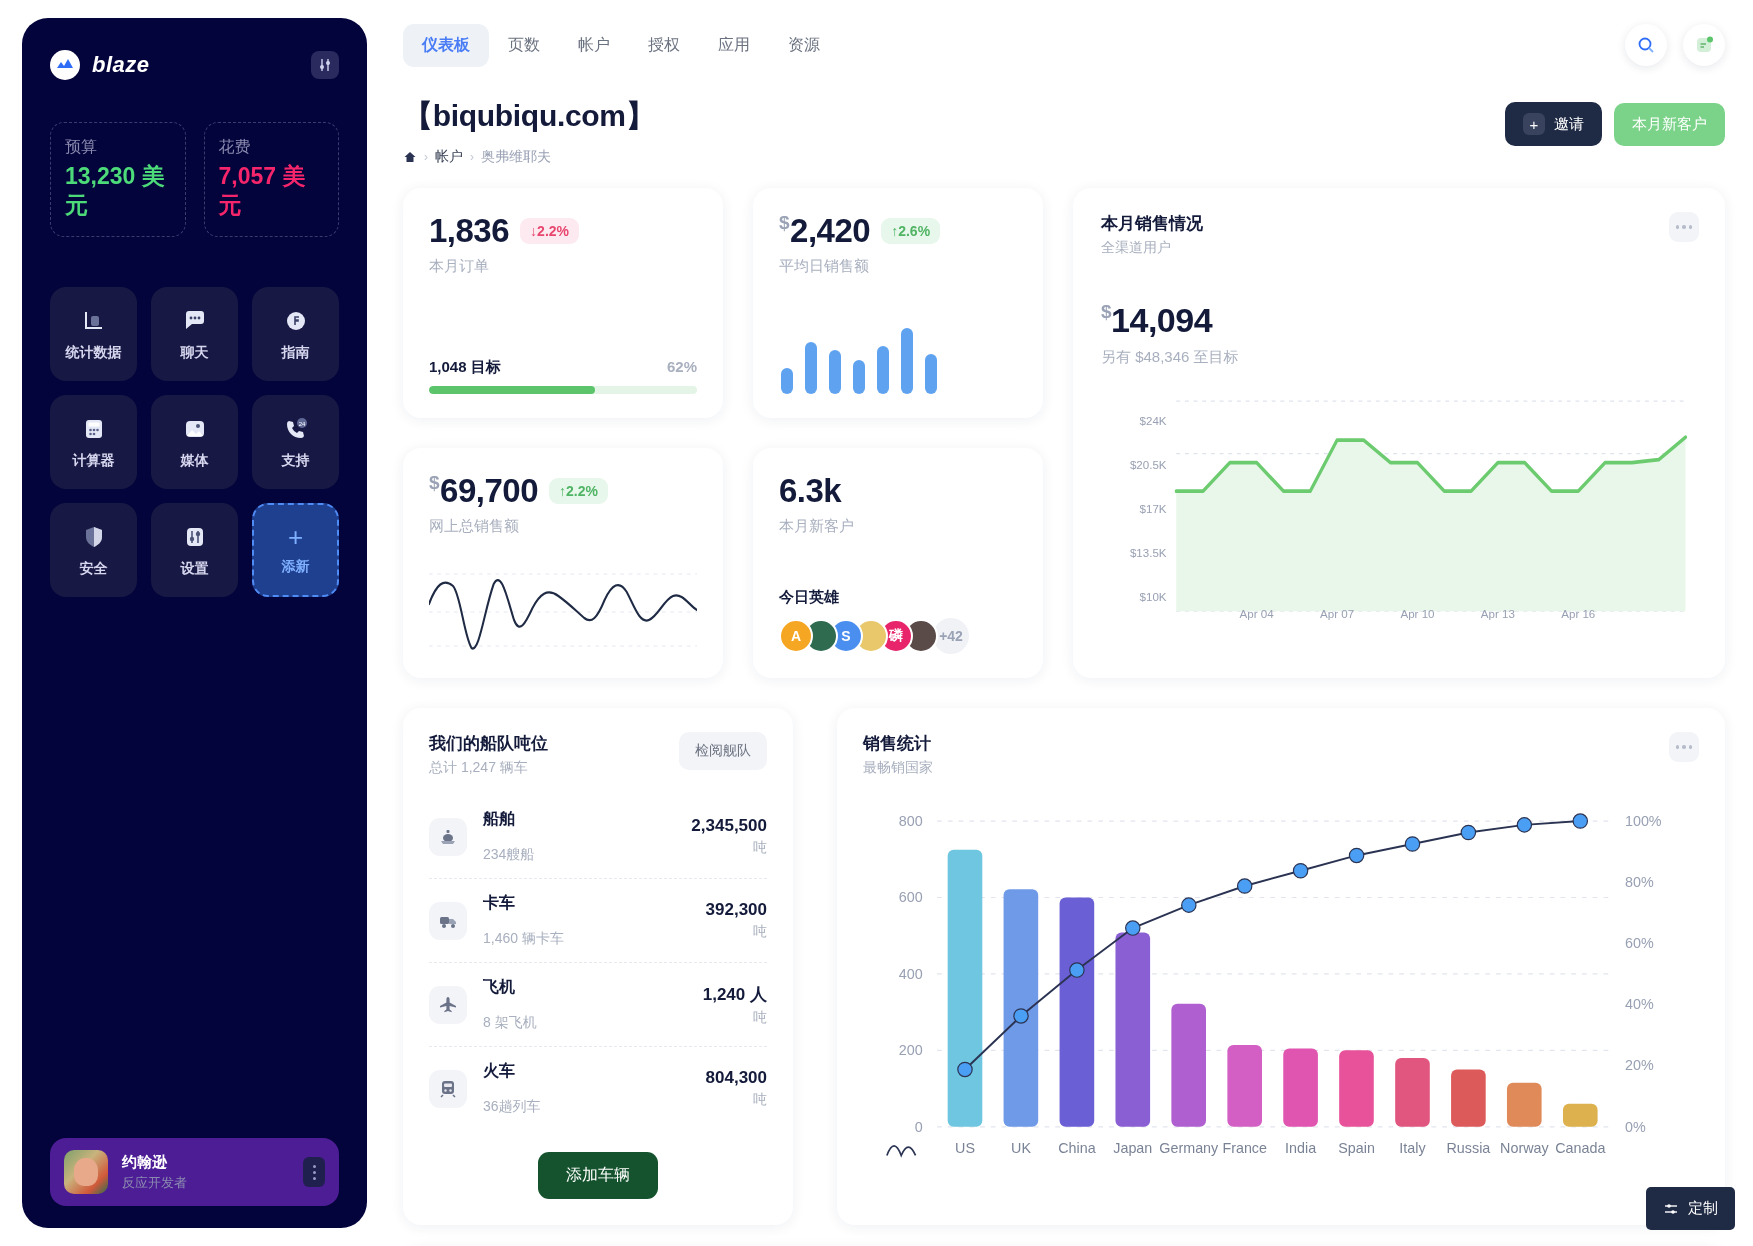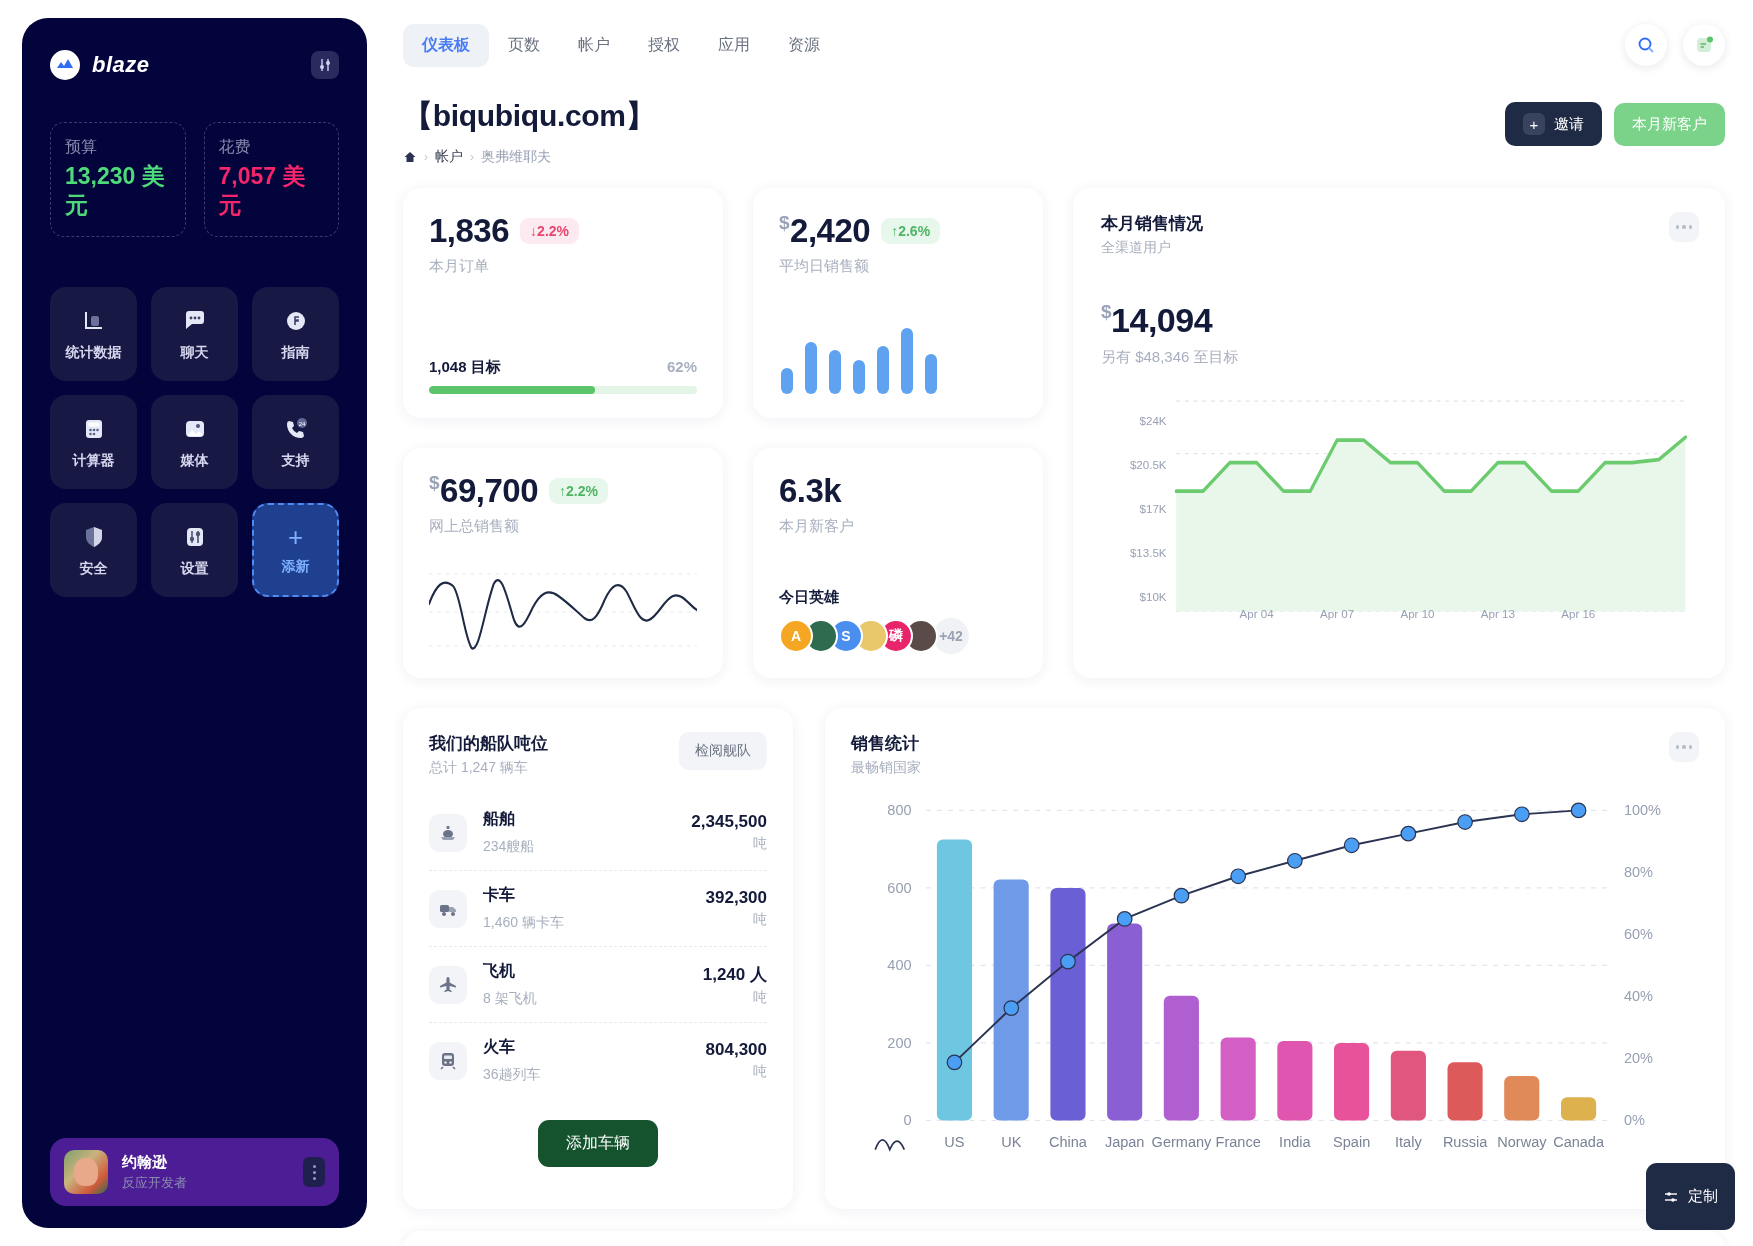--- a/index.html
+++ b/index.html
@@ -160,52 +160,52 @@
     margin-left:auto; width:30px;height:30px;border-radius:9px;background:#f3f4f8;
     display:flex;align-items:center;justify-content:center;gap:3px;cursor:pointer;
   }
   .dots-btn i { width:3.5px;height:3.5px;border-radius:50%;background:#b6bcc9;display:block; }
   .sales-amt { font-size:34px; font-weight:bold; color:#131a3a; margin-top:44px; letter-spacing:-.5px; }
   .sales-amt .cur { font-size:19px; color:#9aa2b5; vertical-align:top; }
   .sales-goal { font-size:15px; color:#a8afbe; margin-top:8px; }
   .area-wrap { flex:1; margin-top:18px; position:relative; }
 
   
-  .lower { display:grid; grid-template-columns: 390px 1fr; gap:32px; margin-top:30px; }
+  .lower { display:grid; grid-template-columns: 390px 1fr; gap:44px; margin-top:30px; }
   .fleet { padding:24px 26px 26px 26px; }
   .btn-review {
     margin-left:auto; background:#f3f4f8; color:#6b7280; font-size:14px;
     padding:10px 16px; border-radius:10px; cursor:pointer; white-space:nowrap;
   }
   .fleet-list { margin-top:18px; }
   .fleet-row { display:flex; align-items:center; gap:16px; padding:14px 0; }
   .fleet-row + .fleet-row { border-top:1px dashed #e7e9ef; }
   .fleet-ico {
     width:38px;height:38px;border-radius:11px;background:#f3f4f8;flex:0 0 38px;
     display:flex;align-items:center;justify-content:center;
   }
   .fleet-name { font-size:16px; font-weight:bold; color:#131a3a; }
-  .fleet-meta { font-size:14px; color:#a8afbe; margin-top:8px; }
+  .fleet-meta { font-size:14px; color:#a8afbe; margin-top:16px; }
   .fleet-vals { margin-left:auto; text-align:right; }
   .fleet-val { font-size:17px; font-weight:bold; color:#131a3a; }
   .fleet-unit { font-size:14px; color:#a8afbe; margin-top:3px; }
   .btn-addveh {
     display:block; margin:22px auto 0 auto; background:#14532d; color:#fff;
     font-size:16px; padding:13px 28px; border-radius:11px; border:none; cursor:pointer;
     font-family:"Liberation Sans", sans-serif;
   }
 
   
   .pareto { padding:24px 26px 18px 26px; display:flex; flex-direction:column; }
   .pareto-body { flex:1; margin-top:14px; position:relative; }
 
   .customize {
     position:absolute; right:18px; bottom:16px;
-    background:#1f2a44; color:#ffffff; border-radius:11px;
-    padding:24px 17px; font-size:15px; display:flex; align-items:center; gap:9px; cursor:pointer;
+    background:#1f2a44; color:#ffffff; border-radius:5px;
+    padding:12px 17px; font-size:15px; display:flex; align-items:center; gap:9px; cursor:pointer;
   }
   svg { display:block; }
 </style>
 </head>
 <body>
 
 <div class="app">
 
   <aside class="sidebar">
 

